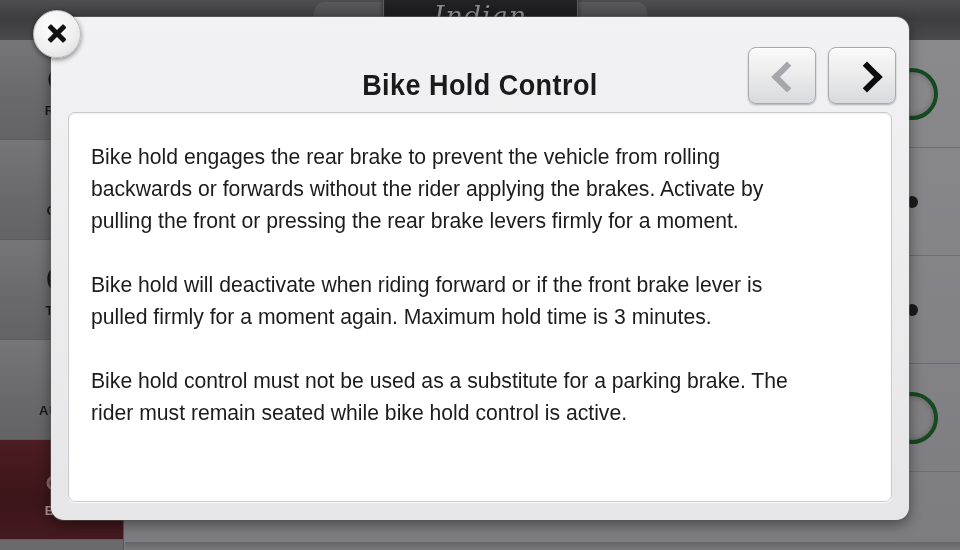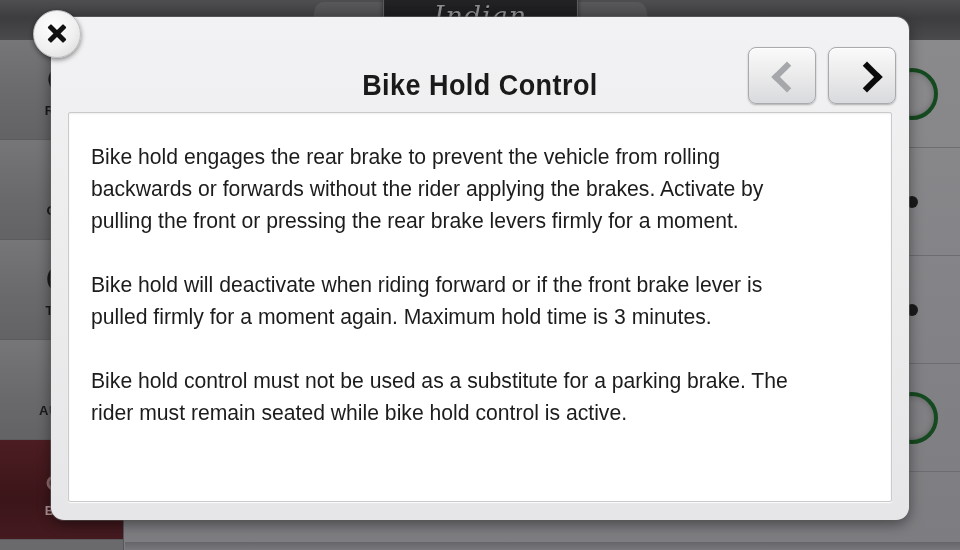--- a/index.html
+++ b/index.html
@@ -199,21 +199,21 @@
   .chev.right::before { transform: rotate(45deg); }
   .nav-btn.disabled .chev { color: #a6a7aa; }
   .nav-btn.enabled .chev { color: #0b0b0b; }
 
   
   .panel {
     position: absolute;
     left: 17px; top: 95px;
     width: 824px; height: 390px;
     background: #ffffff;
-    border-radius: 2px;
+    border-radius: 7px;
     border: 1px solid #c9cacc;
     box-shadow: inset 0 1px 2px rgba(0,0,0,.07), 0 1px 1px rgba(255,255,255,.9);
     padding: 28px 22px 6px 22px;
     overflow: hidden;
   }
   .panel p {
     font-family: "Liberation Sans Narrow", "Liberation Sans", sans-serif;
     font-size: 22.5px;
     line-height: 32px;
     color: #1c1c1c;

